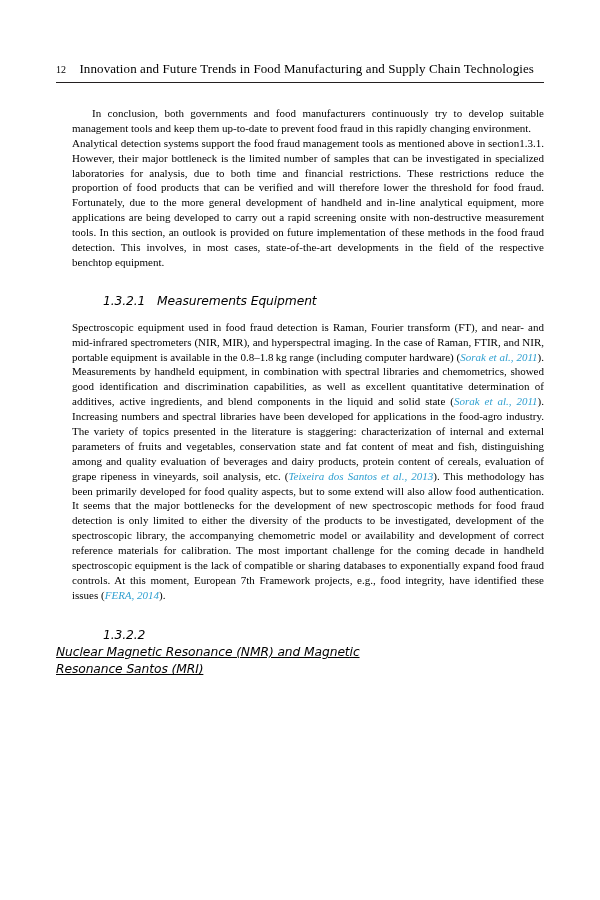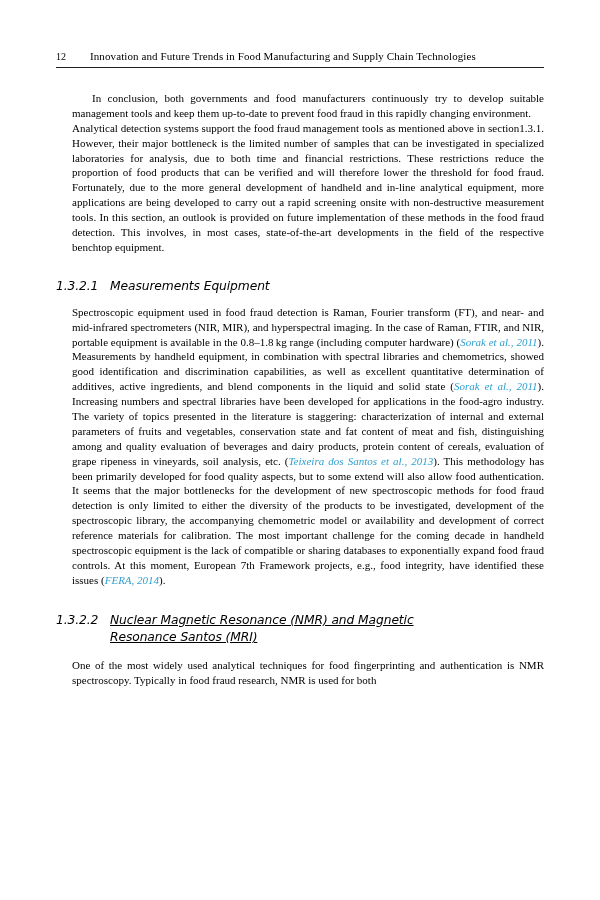--- a/index.html
+++ b/index.html
@@ -17,39 +17,39 @@
   .page {
     position: relative;
     width: 600px;
     height: 900px;
     box-sizing: border-box;
     padding: 0;
   }
   .content {
     position: absolute;
     left: 56px;
-    top: 50px;
+    top: 61px;
     width: 488px;
   }
   .runhead {
     display: flex;
     align-items: baseline;
     font-size: 9.2px;
     letter-spacing: 0.1px;
   }
   .folio {
     width: 34px;
     font-size: 10px;
   }
   .runhead-title {
     flex: 1;
-    text-align: left;
+    text-align: right;
     padding-right: 10px;
     white-space: nowrap;
-    font-size: 11px;
+    font-size: 13px;
   }
   .rule {
     border-bottom: 0.8px solid #231f20;
     margin-top: 5px;
     margin-bottom: 23px;
   }
   p.body {
     font-size: 11px;
     line-height: 1.355;
     text-align: justify;
@@ -72,20 +72,21 @@
     font-family: "DejaVu Sans", sans-serif;
     font-size: 12.3px;
     font-weight: normal;
     font-style: italic;
     margin: 24px 0 12px 0;
     letter-spacing: -0.1px;
   }
   h3.head .num {
     display: inline-block;
     min-width: 54px;
+    margin-left: 47px;
   }
   h3.head.two-line {
     line-height: 1.4;
   }
   h3.head .hang {
     display: inline-block;
     vertical-align: top;
     width: 420px;
     text-decoration: underline;
   }
@@ -114,16 +115,15 @@
     <h3 class="head">
       <span class="num">1.3.2.1</span><span>Measurements Equipment</span>
     </h3>
 
     <p class="body"><span>Spectroscopic equipment used in food fraud detection is Raman, Fourier transform (FT), and near- and mid-infrared spectrometers (NIR, MIR), and hyperspectral imaging. In the case of Raman, FTIR, and NIR, portable equipment is available in the 0.8–1.8 kg range (including computer hardware) (</span><span class="lnk">Sorak et al., 2011</span><span>). Measurements by handheld equipment, in combination with spectral libraries and chemometrics, showed good identification and discrimination capabilities, as well as excellent quantitative determination of additives, active ingredients, and blend components in the liquid and solid state (</span><span class="lnk">Sorak et al., 2011</span><span>). Increasing numbers and spectral libraries have been developed for applications in the food-agro industry. The variety of topics presented in the literature is staggering: characterization of internal and external parameters of fruits and vegetables, conservation state and fat content of meat and fish, distinguishing among and quality evaluation of beverages and dairy products, protein content of cereals, evaluation of grape ripeness in vineyards, soil analysis, etc. (</span><span class="lnk">Teixeira dos Santos et al., 2013</span><span>). This methodology has been primarily developed for food quality aspects, but to some extend will also allow food authentication. It seems that the major bottlenecks for the development of new spectroscopic methods for food fraud detection is only limited to either the diversity of the products to be investigated, development of the spectroscopic library, the accompanying chemometric model or availability and development of correct reference materials for calibration. The most important challenge for the coming decade in handheld spectroscopic equipment is the lack of compatible or sharing databases to exponentially expand food fraud controls. At this moment, European 7th Framework projects, e.g., food integrity, have identified these issues (</span><span class="lnk">FERA, 2014</span><span>).</span></p>
 
     <h3 class="head two-line">
       <span class="num">1.3.2.2</span><span class="hang"><span>Nuclear Magnetic Resonance (NMR) and Magnetic</span><br><span>Resonance Santos (MRI)</span></span>
     </h3>
 
-    <p class="body">One of the most widely used analytical techniques for food fingerprinting and authentication is NMR spectroscopy. Typically in food fraud research, NMR is used for both</p>
 
   </div>
 </div>
 
 </body></html>

